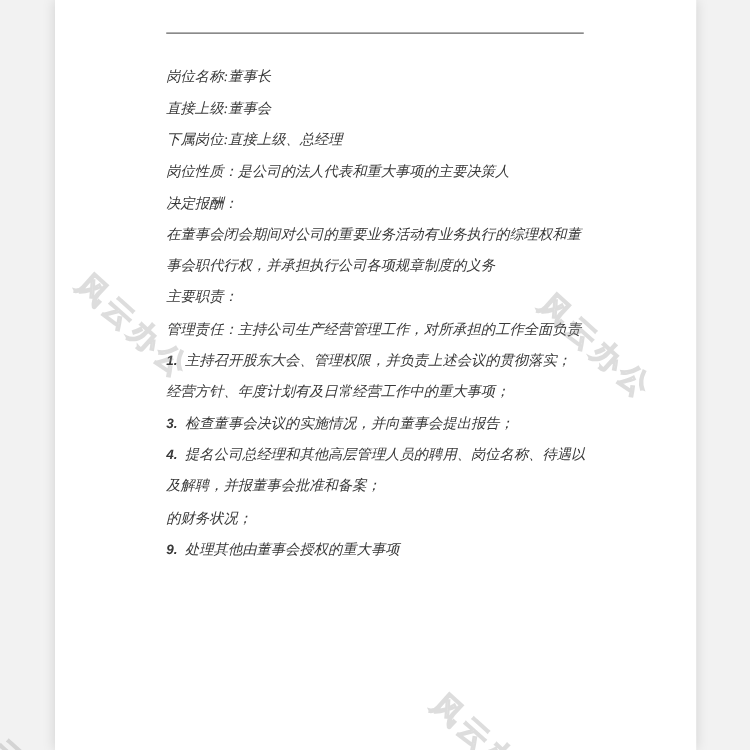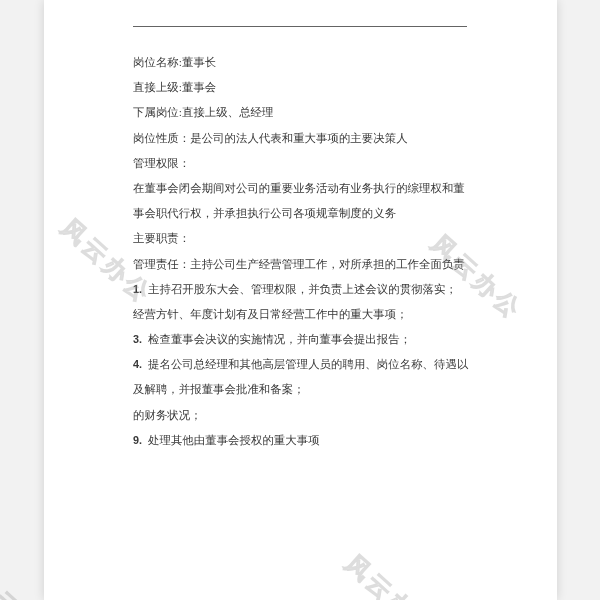--- a/index.html
+++ b/index.html
@@ -30,20 +30,21 @@
     top: 26px;
     width: 334px;
     height: 1.3px;
     background: #646464;
   }
   .doc-body {
     position: absolute;
     left: 89px;
     top: 50px;
     width: 340px;
+    font-style: italic;
   }
   .line {
     height: 25.2px;
     line-height: 25.2px;
     font-size: 11.4px;
     letter-spacing: 0.05px;
     color: #383838;
     white-space: nowrap;
     font-family: "Liberation Serif", serif;
   }
@@ -84,21 +85,21 @@
   <span class="watermark wm3">风云办公</span>
   <span class="watermark wm4">风云办公</span>
 
   <div class="page">
     <div class="header-rule"></div>
     <div class="doc-body">
         <div class="line"><span class="txt">岗位名称:董事长</span></div>
         <div class="line"><span class="txt">直接上级:董事会</span></div>
         <div class="line"><span class="txt">下属岗位:直接上级、总经理</span></div>
         <div class="line"><span class="txt">岗位性质：是公司的法人代表和重大事项的主要决策人</span></div>
-        <div class="line"><span class="txt">管理权限：</span></div>
+        <div class="line"><span class="txt">决定报酬：</span></div>
         <div class="line"><span class="txt">在董事会闭会期间对公司的重要业务活动有业务执行的综理权和董</span></div>
         <div class="line"><span class="txt">事会职代行权，并承担执行公司各项规章制度的义务</span></div>
         <div class="line"><span class="txt">主要职责：</span></div>
         <div class="line"><span class="txt">管理责任：主持公司生产经营管理工作，对所承担的工作全面负责</span></div>
         <div class="line"><span class="num">1.</span><span class="txt">主持召开股东大会、管理权限，并负责上述会议的贯彻落实；</span></div>
         <div class="line"><span class="txt">经营方针、年度计划有及日常经营工作中的重大事项；</span></div>
         <div class="line"><span class="num">3.</span><span class="txt">检查董事会决议的实施情况，并向董事会提出报告；</span></div>
         <div class="line"><span class="num">4.</span><span class="txt">提名公司总经理和其他高层管理人员的聘用、岗位名称、待遇以</span></div>
         <div class="line"><span class="txt">及解聘，并报董事会批准和备案；</span></div>
         <div class="line"><span class="txt">的财务状况；</span></div>

